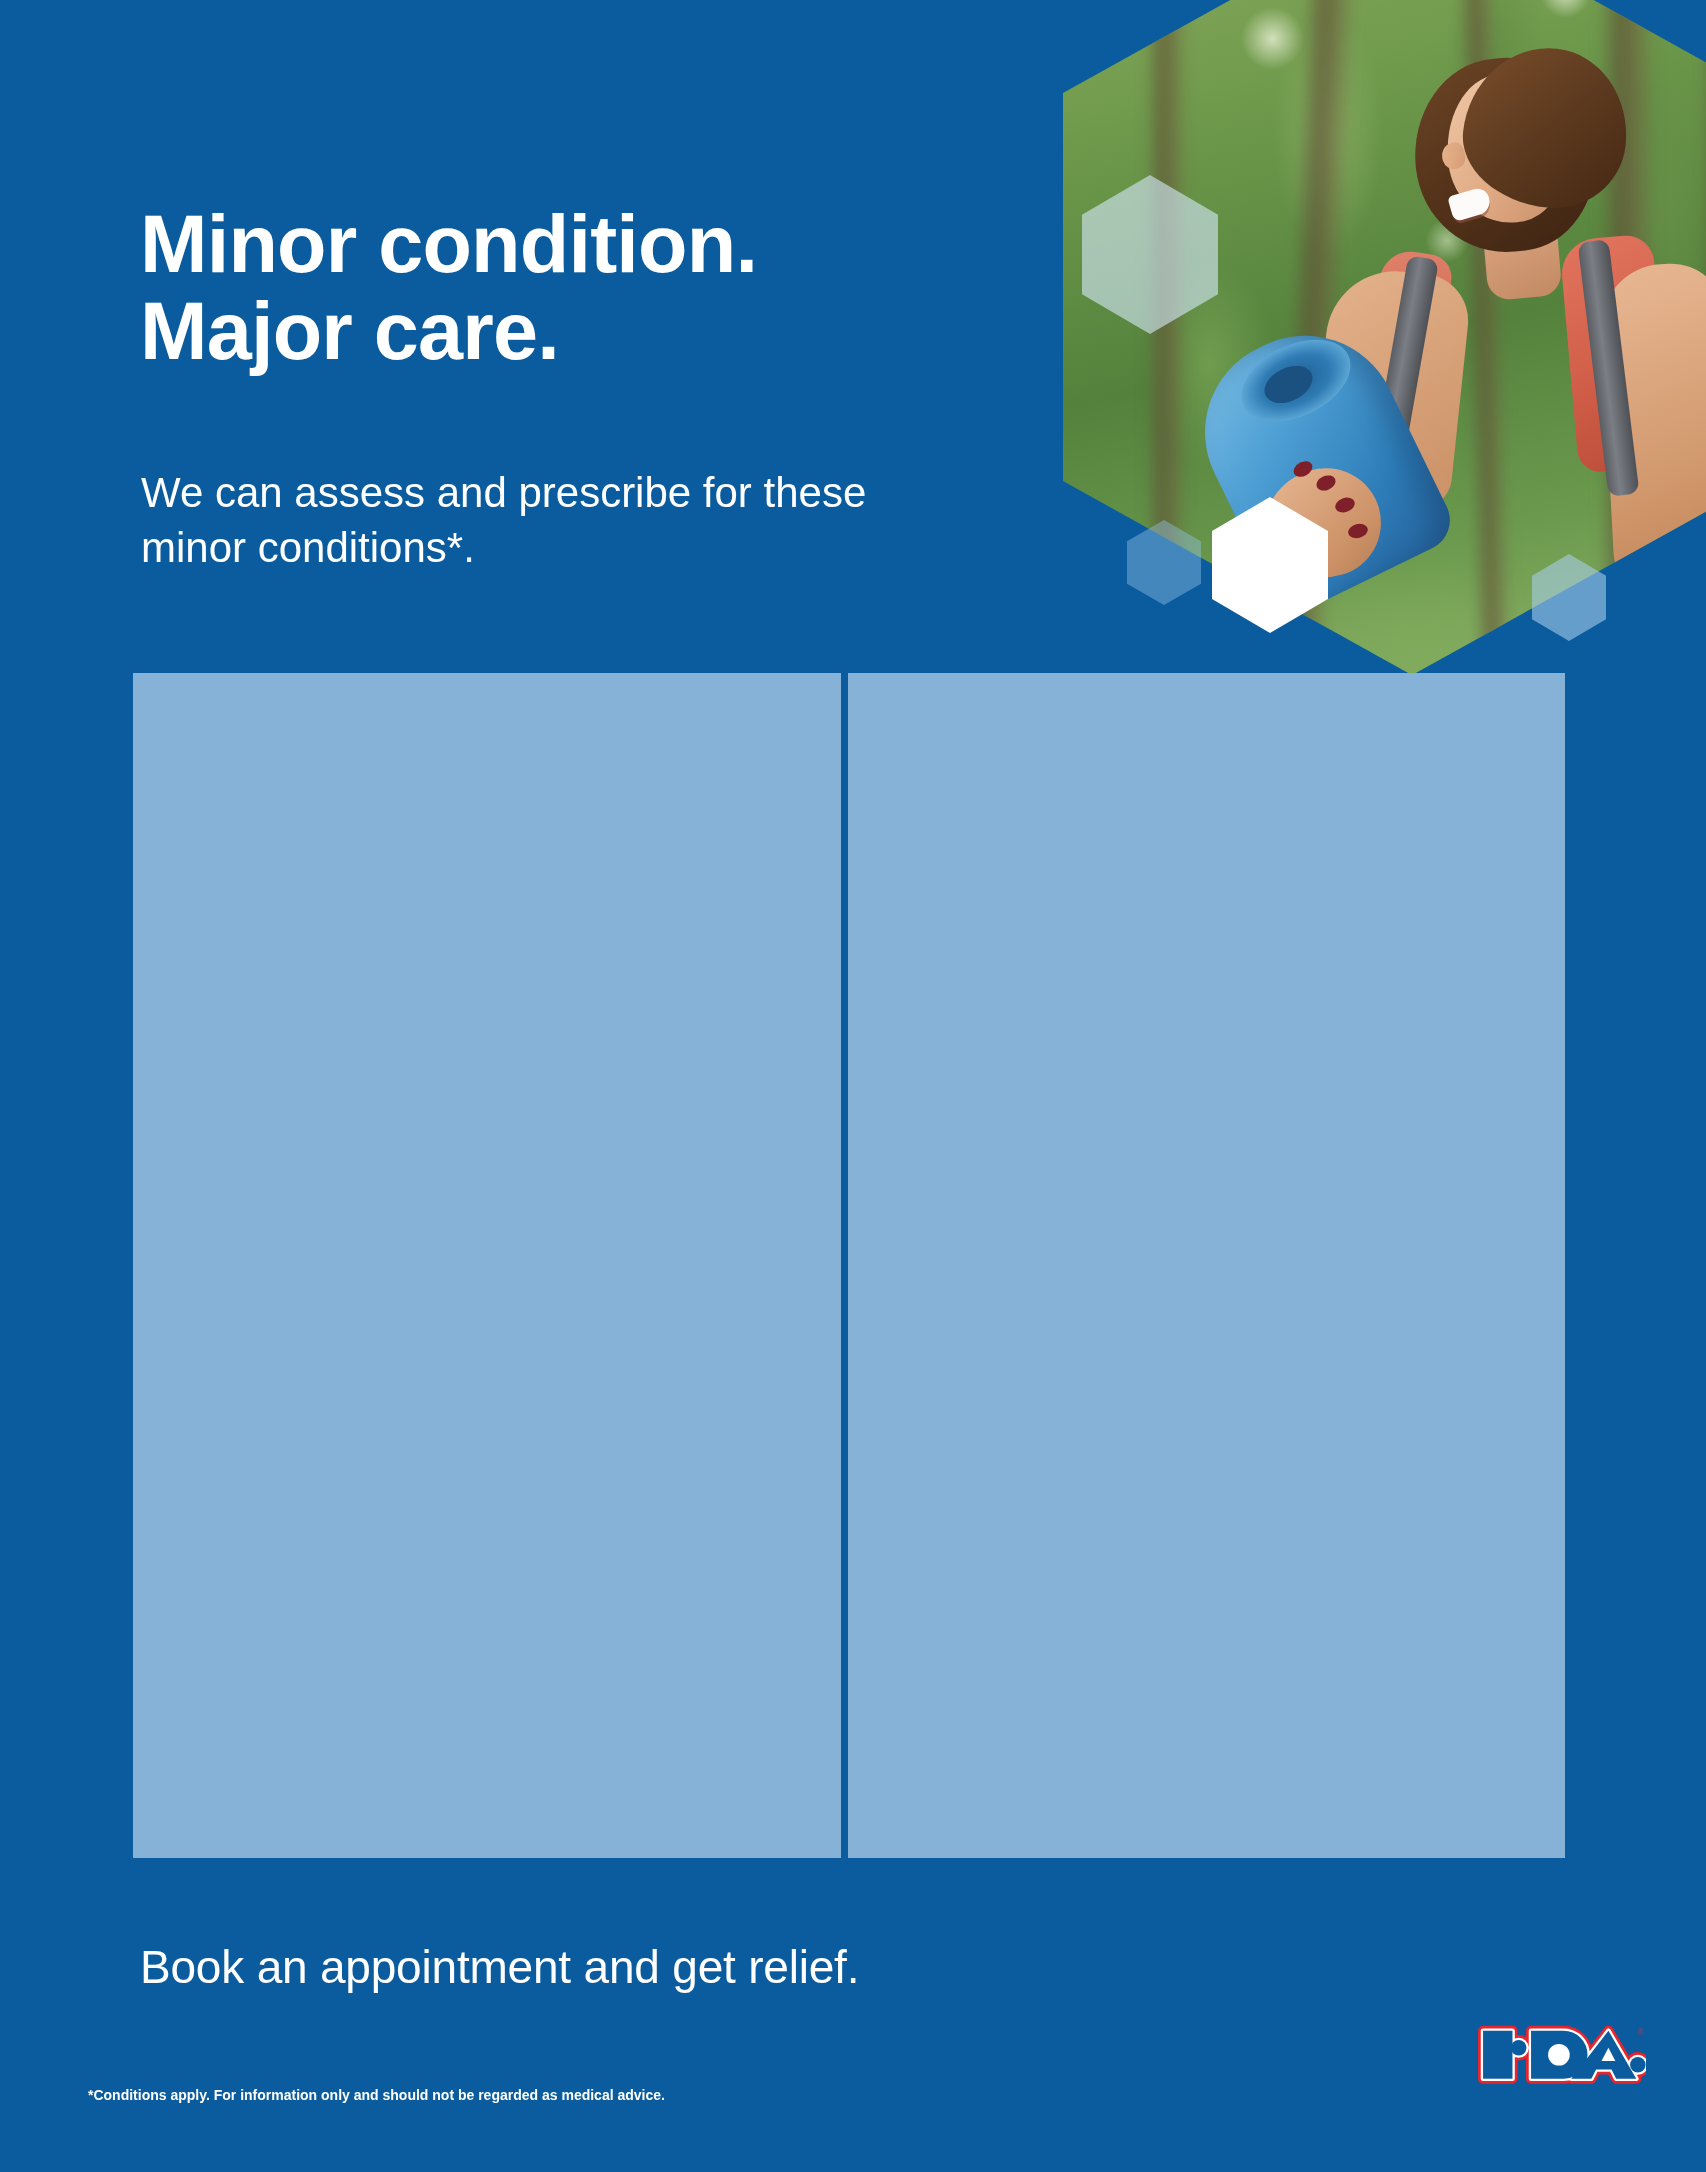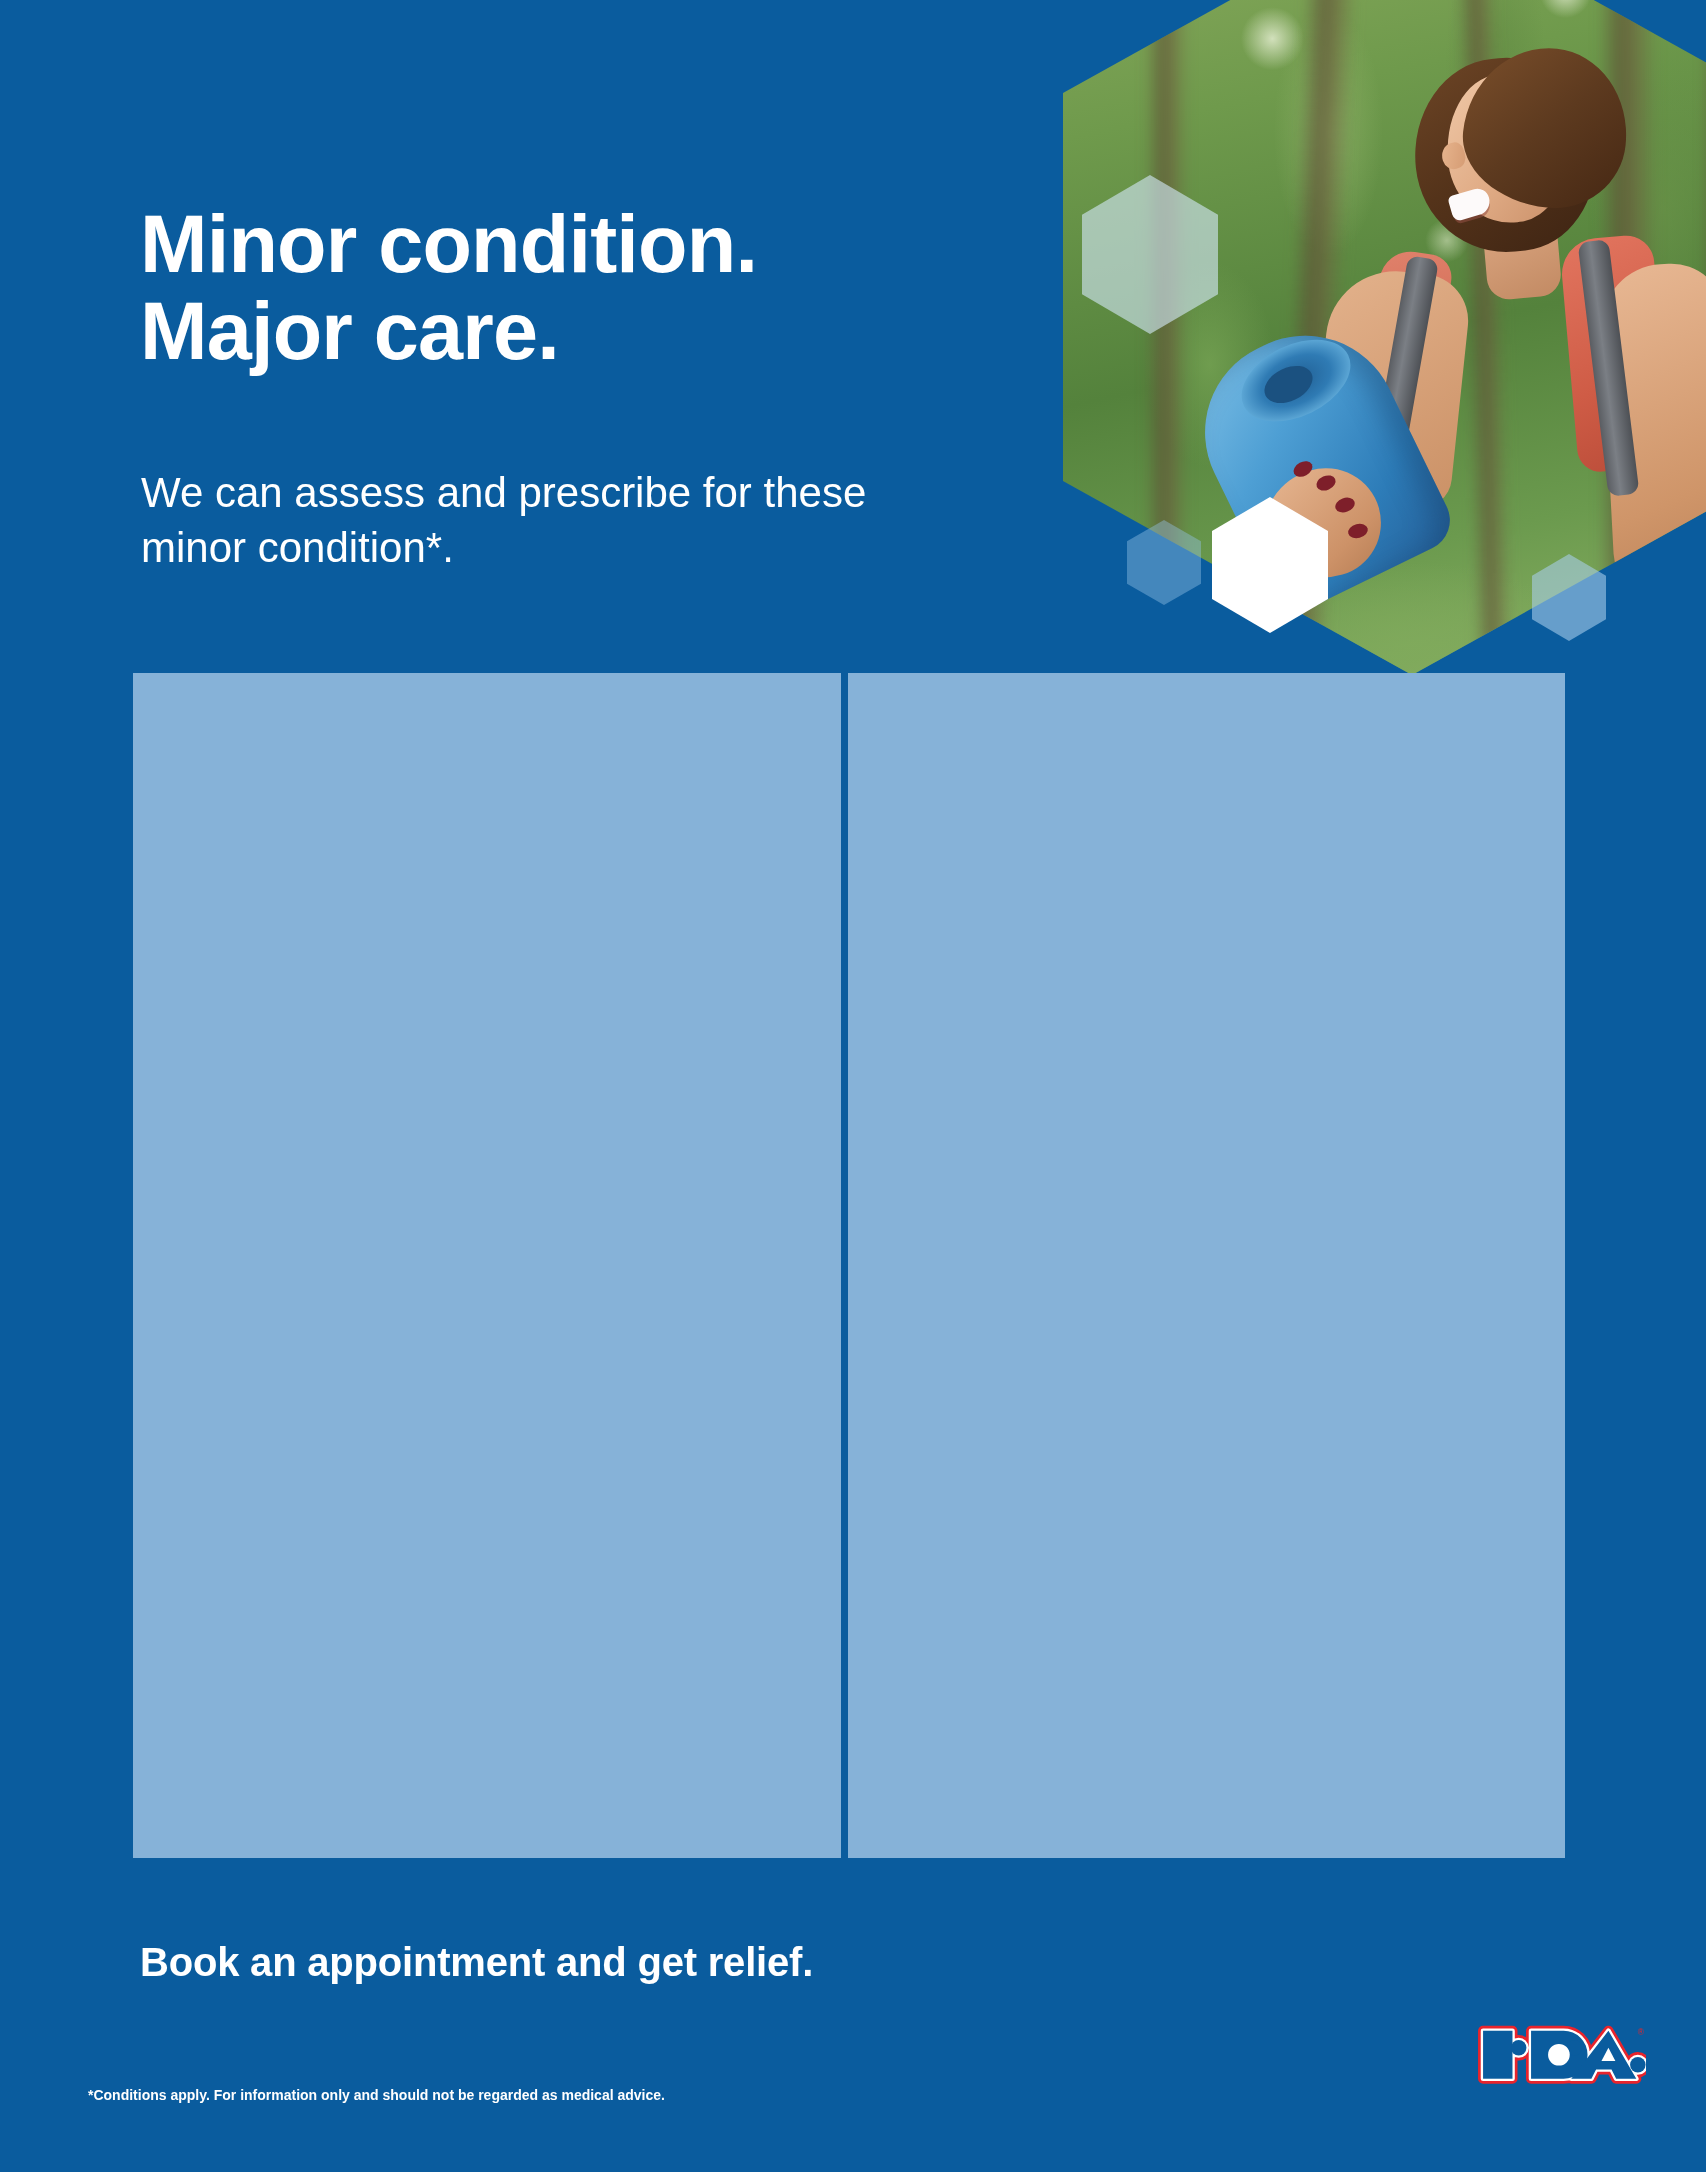--- a/index.html
+++ b/index.html
@@ -292,22 +292,22 @@
   }
   .panel.left  { width: 708px; }
   .panel.right { width: 717px; }
 
   
   .cta {
     position: absolute;
     left: 140px;
     top: 1940px;
     color: #ffffff;
-    font-size: 40px;
-    font-weight: bold;
+    font-size: 46px;
+    font-weight: normal;
     letter-spacing: -0.2px;
   }
 
   
   .disclaimer {
     position: absolute;
     left: 88px;
     top: 2087px;
     color: #ffffff;
     font-size: 14px;
@@ -367,21 +367,21 @@
 
   <div class="hexdeco hex-topleft"></div>
   <div class="hexdeco hex-midleft"></div>
   <div class="hexdeco hex-white"></div>
   <div class="hexdeco hex-bottomright"></div>
 
   <div class="headline">Minor condition.
 Major care.</div>
 
   <div class="subhead">We can assess and prescribe for these
-minor condition*.</div>
+minor conditions*.</div>
 
   <div class="panels">
     <div class="panel left"></div>
     <div class="panel right"></div>
   </div>
 
   <div class="cta">Book an appointment and get relief.</div>
 
   <div class="disclaimer">*Conditions apply. For information only and should not be regarded as medical advice.</div>
 

